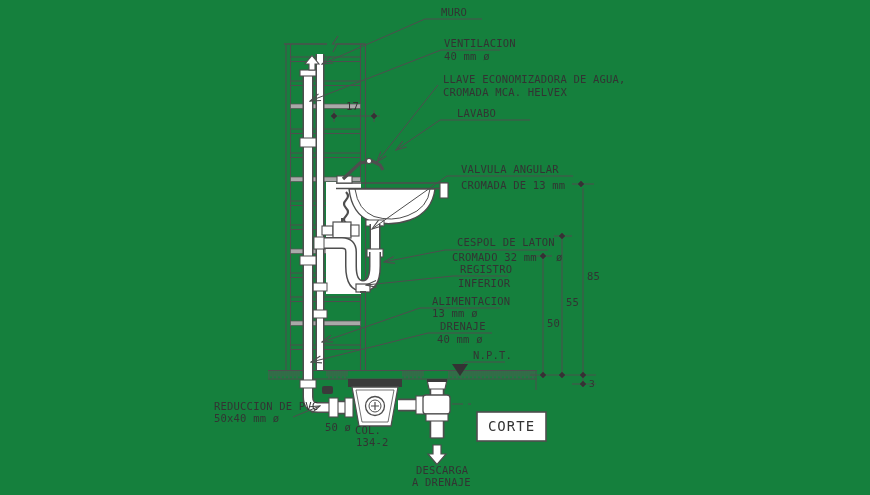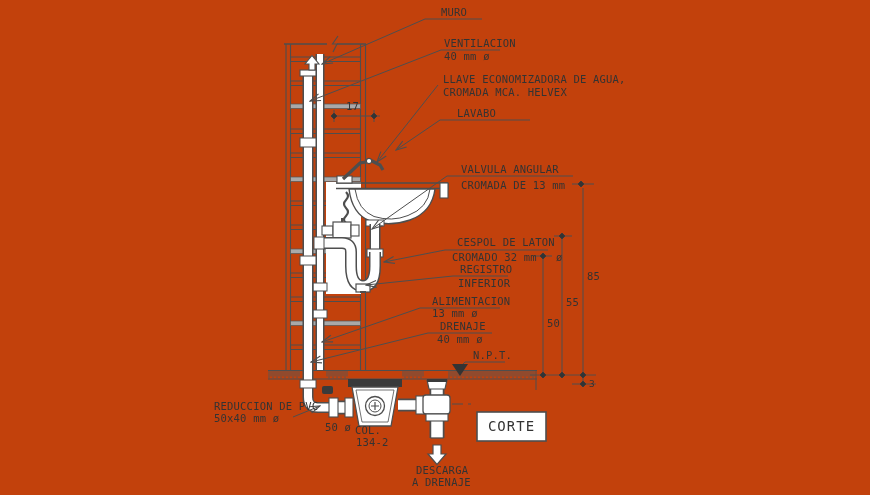--- a/index.html
+++ b/index.html
@@ -1,16 +1,16 @@
 <!DOCTYPE html>
 <html><head>
 <meta charset="utf-8">
 <style>
   html,body{margin:0;padding:0;background:#ffffff;}
-  .stage{position:relative;width:870px;height:495px;background:#c2410c;overflow:hidden;
+  .stage{position:relative;width:870px;height:495px;background:#15803d;overflow:hidden;
          font-family:"DejaVu Sans Mono",monospace;}
   svg{position:absolute;left:0;top:0;}
   text{font-family:"DejaVu Sans Mono",monospace;font-size:10.5px;fill:#333;letter-spacing:.2px;}
   text.small{font-size:9.5px;}
   text.big{font-size:14px;letter-spacing:1px;}
   .ln{stroke:#4e4e4e;fill:none;}
 </style>
 </head>
 <body>
 

